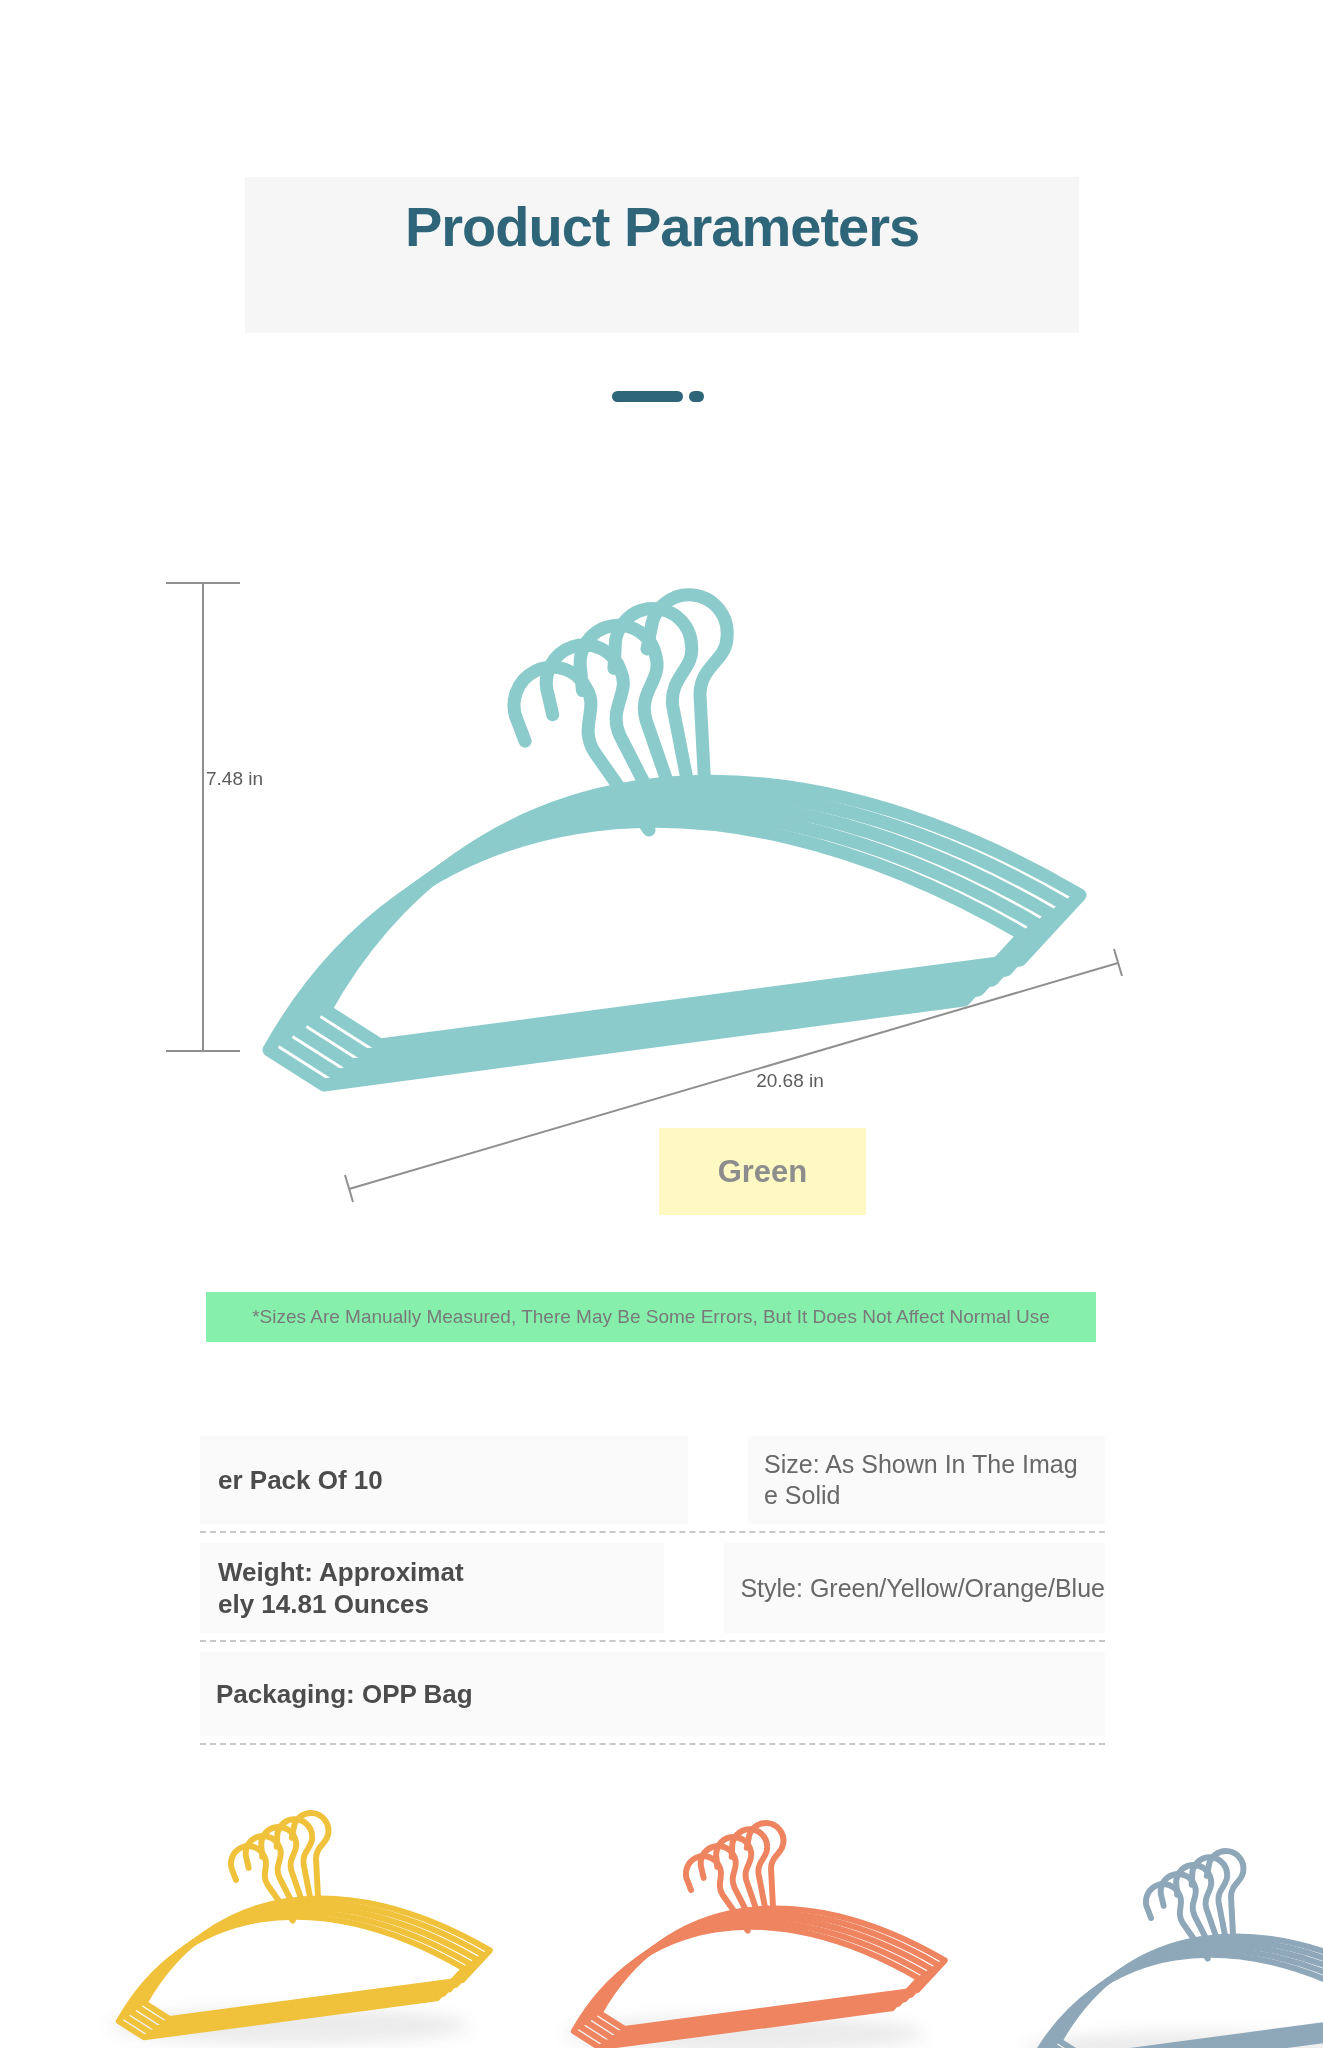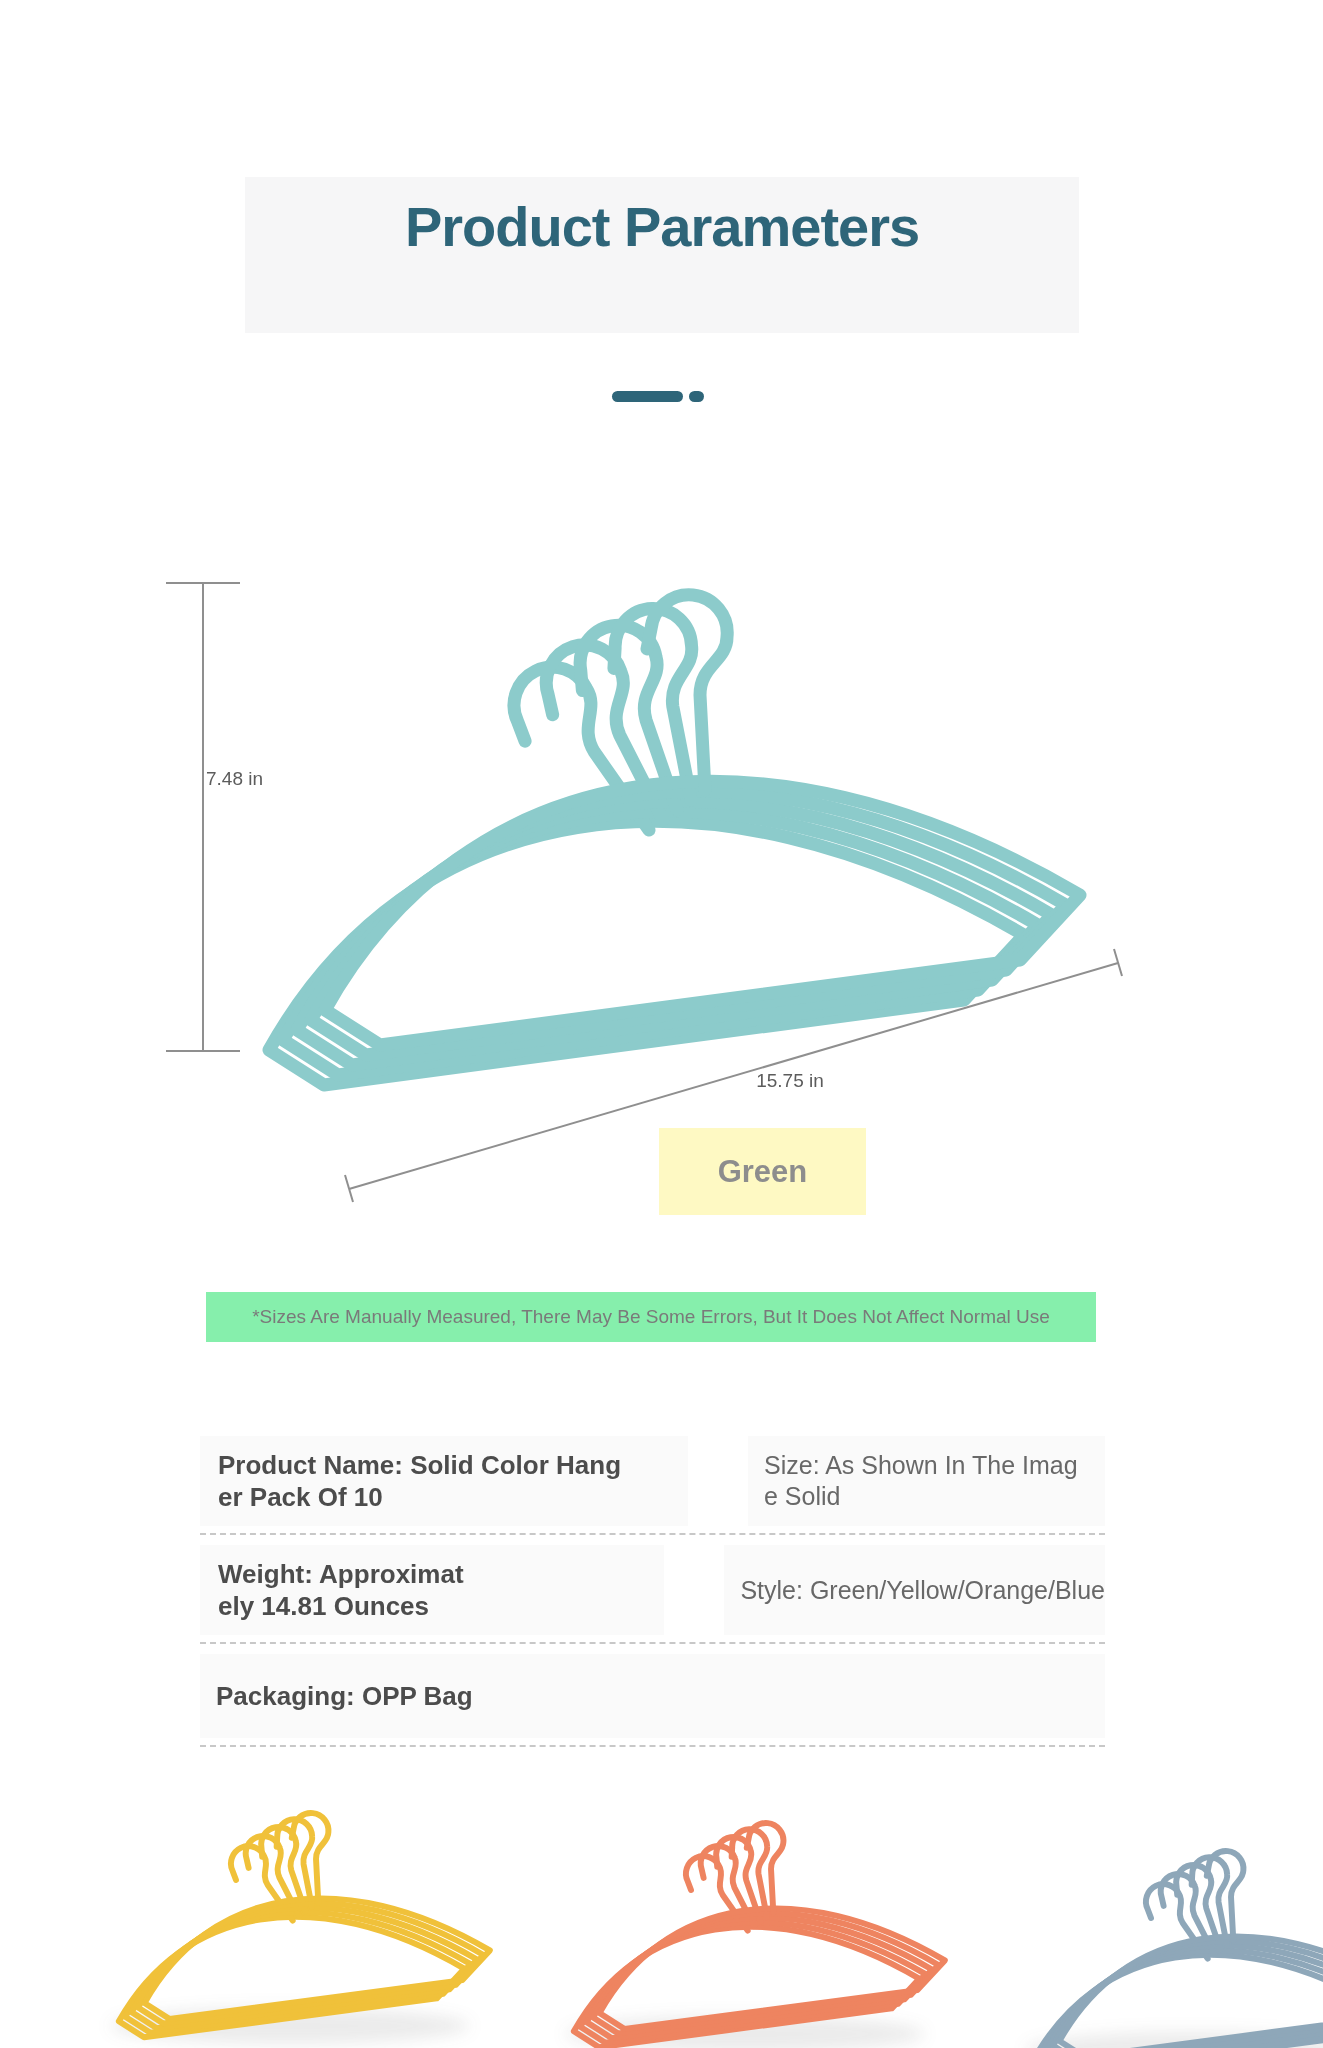--- a/index.html
+++ b/index.html
@@ -116,36 +116,35 @@
       <line x1="63" y1="43" x2="63" y2="511"></line>
       <line x1="26" y1="511" x2="100" y2="511"></line>
 
       <line x1="209" y1="649" x2="978" y2="423"></line>
       <line x1="205" y1="635" x2="213" y2="662"></line>
       <line x1="974" y1="409" x2="982" y2="436"></line>
     </g>
   </svg>
 
   <div class="dim-label h">7.48 in</div>
-  <div class="dim-label w">15.75 in</div>
+  <div class="dim-label w">20.68 in</div>
 </div>
 
 <div class="color-label-block">
   <span>Green</span>
 </div>
 
 <div class="disclaimer-band">
   <span>*Sizes Are Manually Measured, There May Be Some Errors, But It Does Not Affect Normal Use</span>
 </div>
 
 <div class="specs">
 
   <div class="spec-row row-tall">
     <div class="spec-cell left">
-      <span class="spec-line spec-bold">Product Name: Solid Color Hang</span>
       <span class="spec-line spec-bold">er Pack Of 10</span>
     </div>
     <div class="spec-cell right">
       <span class="spec-line spec-reg">Size: As Shown In The Imag</span>
       <span class="spec-line spec-reg">e Solid</span>
     </div>
   </div>
 
   <div class="spec-row row-tall">
     <div class="spec-cell left">

